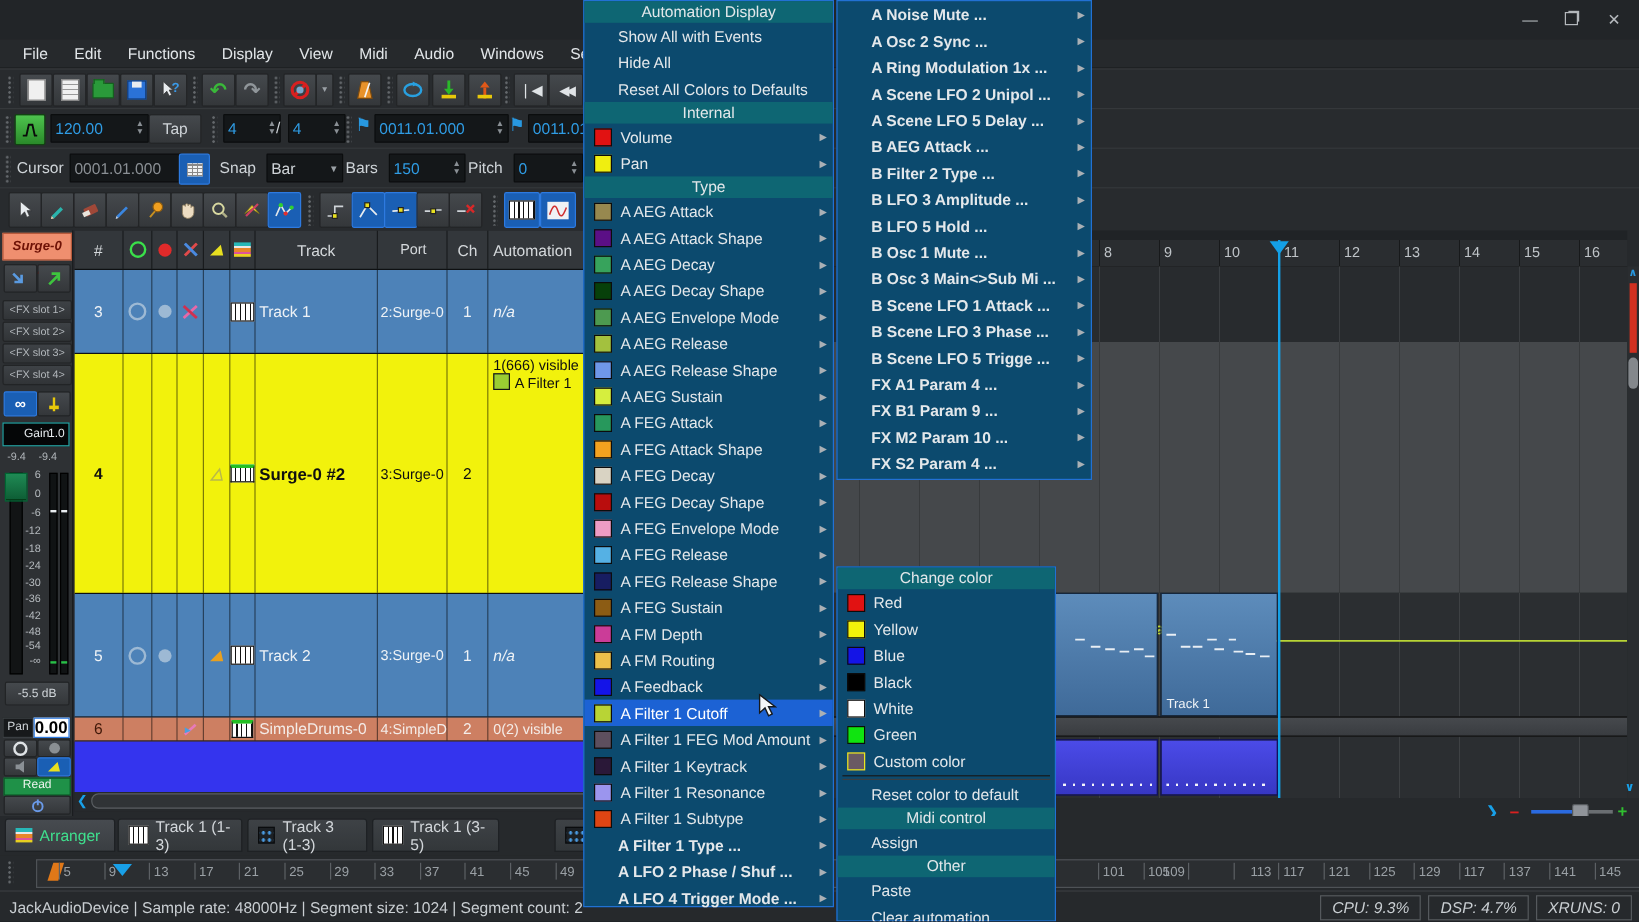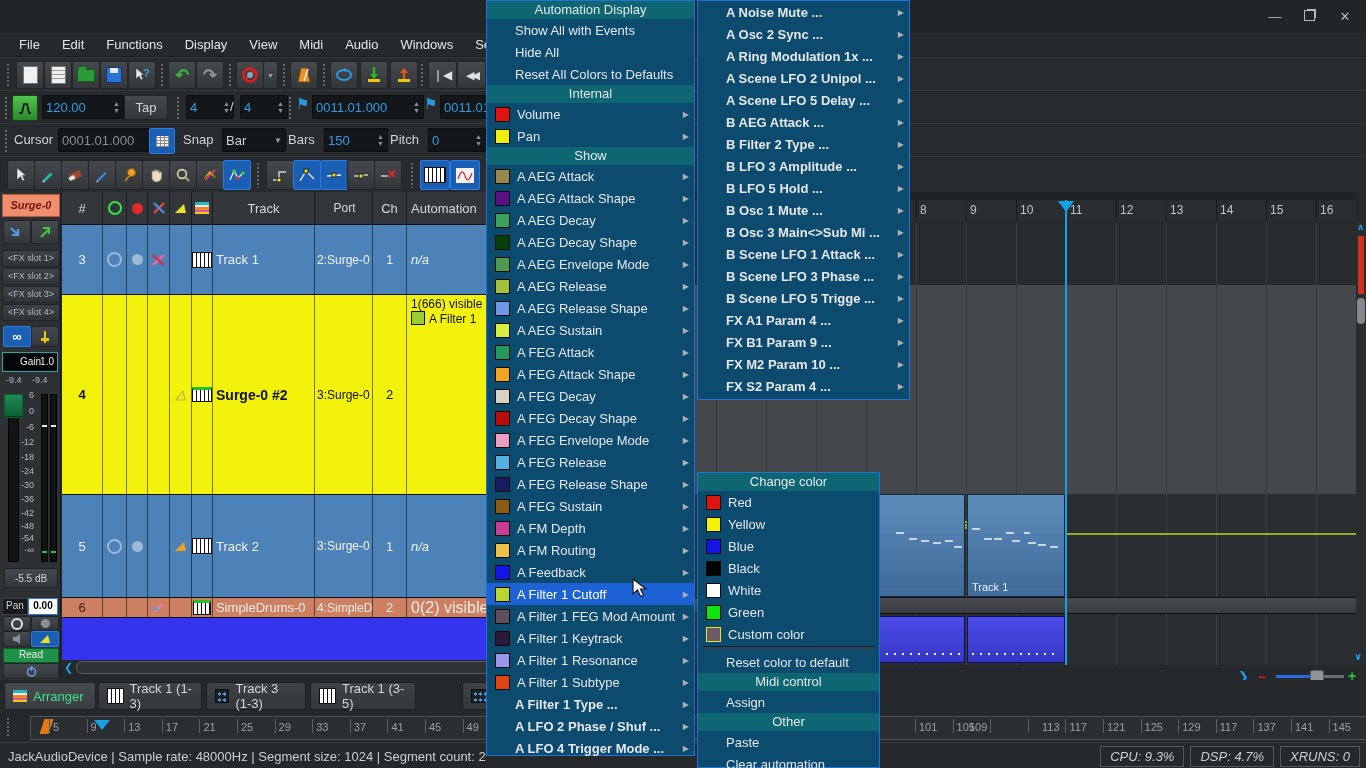--- a/index.html
+++ b/index.html
@@ -406,21 +406,21 @@
     <div class="abs meterbar" style="left:41px;">
       <div style="position:absolute;left:0;top:30px;width:100%;height:2px;background:#e8ecef;"></div>
       <div style="position:absolute;left:0;bottom:8px;width:100%;height:2px;background:#28c048;"></div>
     </div>
     <div class="abs meterbar" style="left:50px;">
       <div style="position:absolute;left:0;top:30px;width:100%;height:2px;background:#e8ecef;"></div>
       <div style="position:absolute;left:0;bottom:8px;width:100%;height:2px;background:#28c048;"></div>
     </div>
     <div class="abs mxbtn" style="left:4px;top:376px;width:52px;height:18px;font-size:10px;color:#cfd4d8;">-5.5 dB</div>
     <div class="abs" style="left:2px;top:406px;width:24px;height:15px;background:#17191b;border:1px solid #3a3e42;font-size:10px;color:#cfd4d8;text-align:center;line-height:14px;">Pan</div>
-    <div class="abs" style="left:28px;top:406px;width:28px;height:15px;background:#fff;border:1px solid #2d7ae0;font-size:10px;font-weight:bold;color:#000;text-align:center;line-height:14px;">0.00</div>
+    <div class="abs" style="left:28px;top:406px;width:28px;height:15px;background:#fff;border:1px solid #2d7ae0;font-size:14px;font-weight:bold;color:#000;line-height:14px;">0.00</div>
     <div class="abs mxbtn" style="left:3px;top:424px;width:26px;height:13px;">
         <span style="width:8px;height:8px;border-radius:50%;border:2px solid #dfe3e6;"></span>
       </div>
     <div class="abs mxbtn" style="left:31px;top:424px;width:26px;height:13px;">
         <span style="width:9px;height:9px;border-radius:50%;background:#8a8f93;"></span>
       </div>
     <div class="abs mxbtn" style="left:3px;top:439px;width:26px;height:14px;">
         <svg width="11" height="10">
           <path d="M1 3 H4 L8 0 V10 L4 7 H1 Z" fill="#8a9095"></path>
         </svg>
@@ -543,21 +543,21 @@
             <path d="M2 4 L7 7 L2 9 Z" fill="#4aa0e0"></path>
           </svg>
         </div>
       <div class="cell c4"></div>
       <div class="cell c5">
           <span class="kbd grn" style="width:16px;"></span>
         </div>
       <div class="cell c6">SimpleDrums-0</div>
       <div class="cell c7">4:SimpleD</div>
       <div class="cell c8">2</div>
-      <div class="cell c9" style="font-size:16px;">0(2) visible</div>
+      <div class="cell c9" style="font-size:12px;">0(2) visible</div>
     </div>
     <div class="abs" style="left:0;top:426px;width:454px;height:42px;background:#3434ee;"></div>
     <div class="abs" style="left:0;top:468px;width:454px;height:16px;background:#26292c;">
       <span style="position:absolute;left:2px;top:1px;color:#18a0e8;font-size:11px;">❮</span>
       <span style="position:absolute;left:14px;top:1px;right:2px;height:11px;border:1px solid #5a5e62;border-radius:6px;background:#303336;"></span>
     </div>
   </div>
 
   <div class="abs" id="arr">
     <div class="lane" style="top:0;height:8px;background:#202326;"></div>
@@ -740,21 +740,21 @@
       <div class="menu-item hasw">
         <span class="msw" style="background: rgb(225, 18, 18);"></span>
         <span>Volume</span>
         <span class="marr">▶</span>
       </div>
       <div class="menu-item hasw">
         <span class="msw" style="background: rgb(240, 238, 16);"></span>
         <span>Pan</span>
         <span class="marr">▶</span>
       </div>
-      <div class="menu-header">Show</div>
+      <div class="menu-header">Type</div>
       <div class="menu-item hasw">
         <span class="msw" style="background: rgb(151, 136, 79);"></span>
         <span>A AEG Attack</span>
         <span class="marr">▶</span>
       </div>
       <div class="menu-item hasw">
         <span class="msw" style="background: rgb(91, 15, 134);"></span>
         <span>A AEG Attack Shape</span>
         <span class="marr">▶</span>
       </div>

